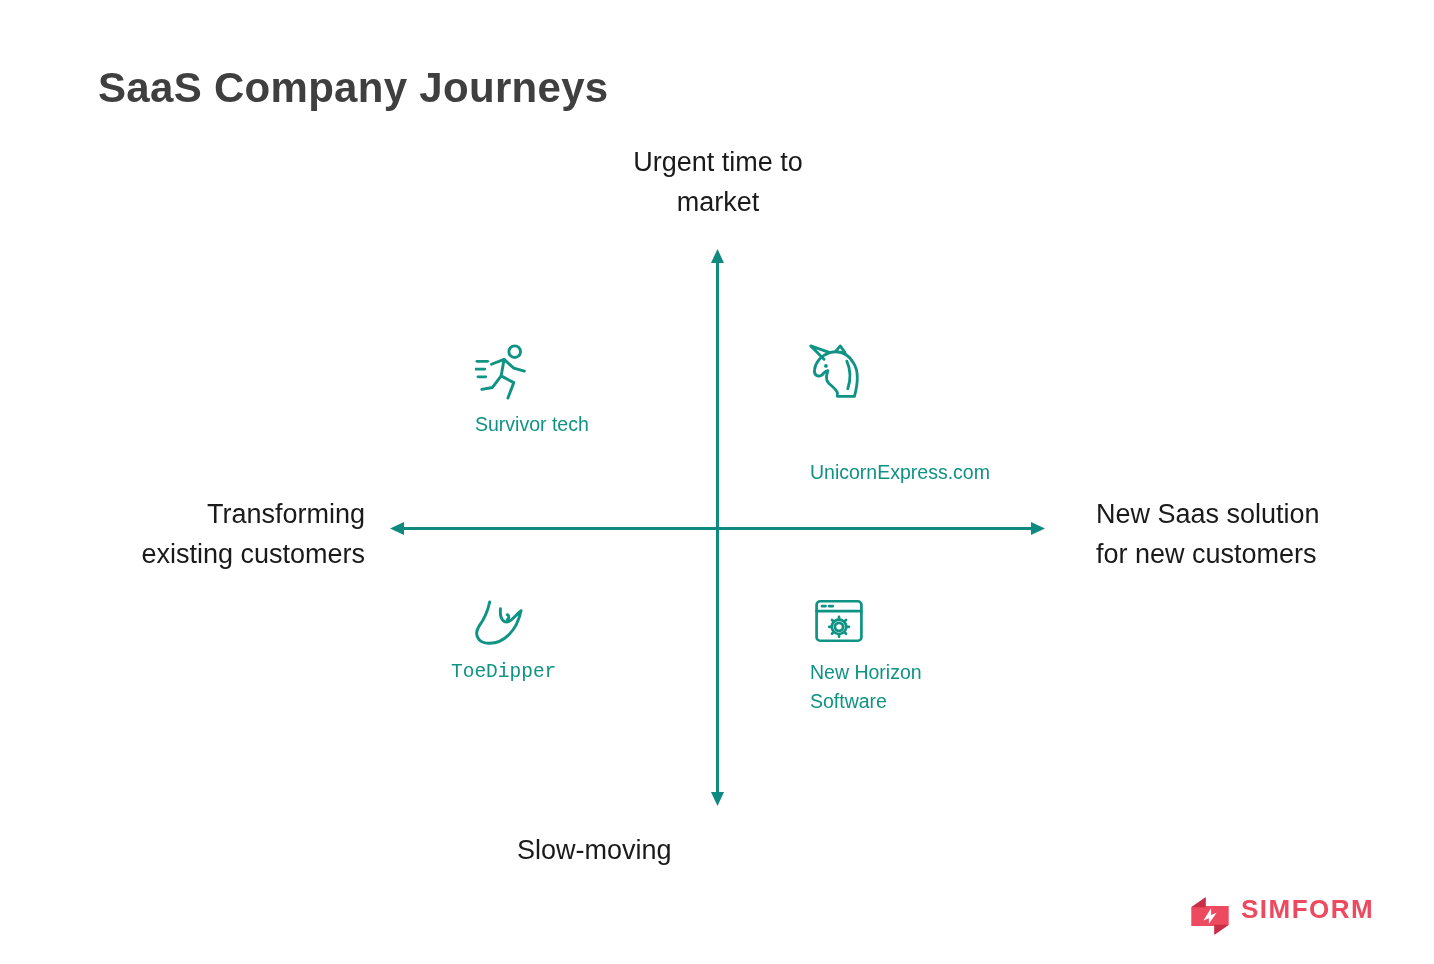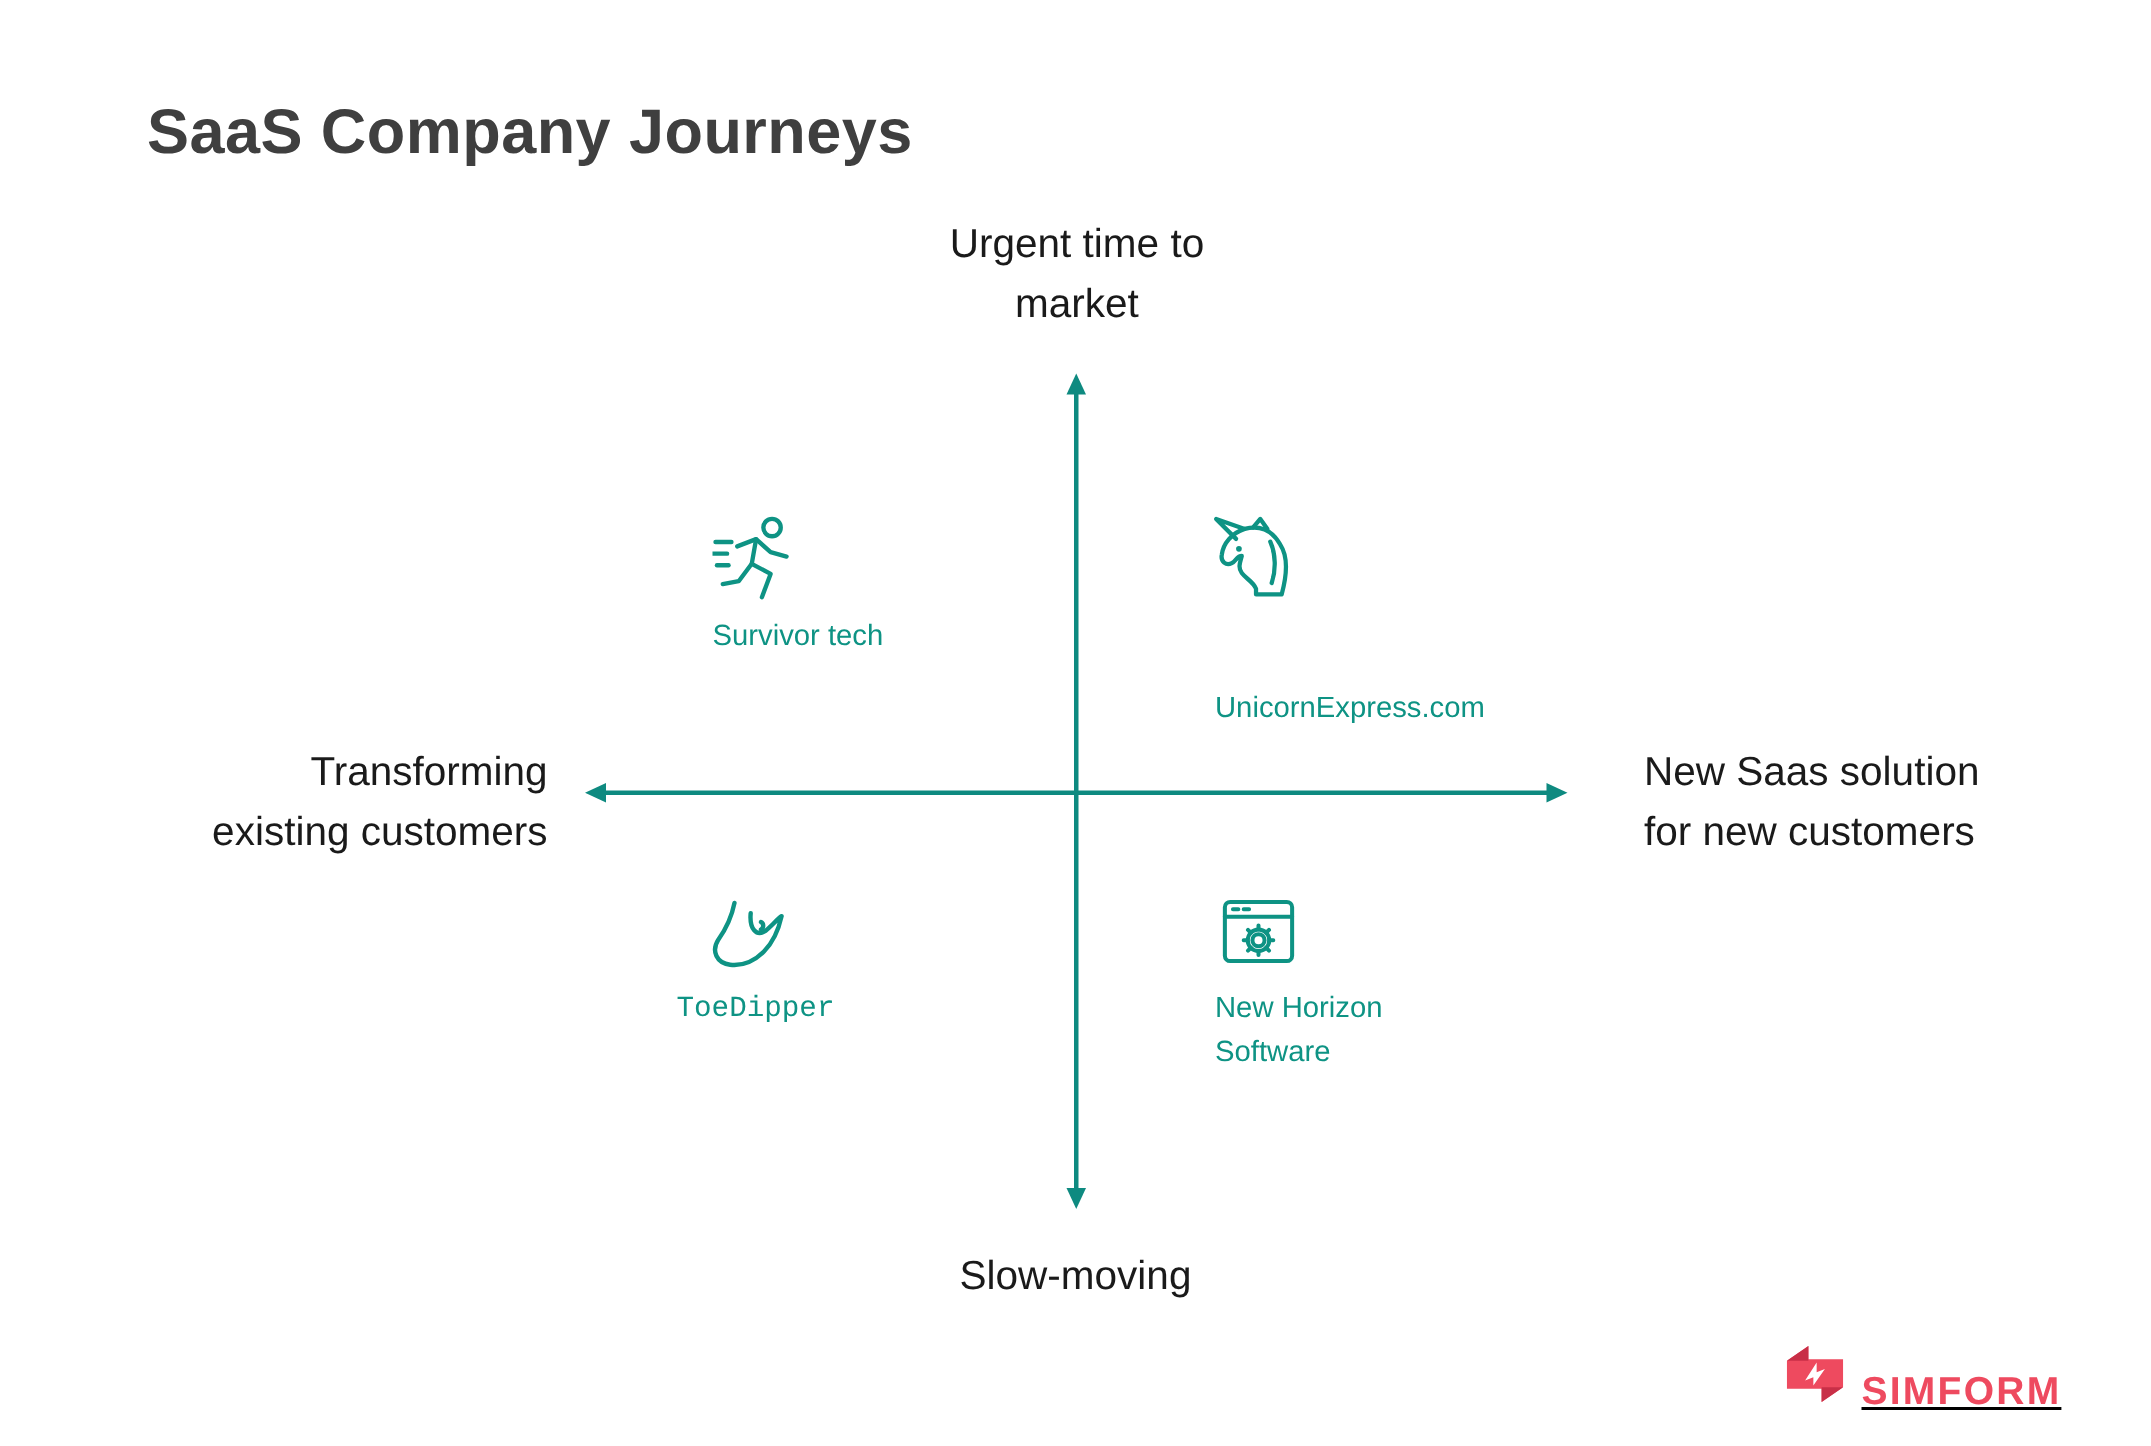--- a/index.html
+++ b/index.html
@@ -7,34 +7,34 @@
     --axis-line:#0E8A80; --quadrant-accent:#0E9384; --brand-primary:#EE4A5F; --brand-dark:#C82F47;
   }
   *{margin:0;padding:0;box-sizing:border-box;}
   body{font-family:"Liberation Sans","DejaVu Sans",sans-serif;background:#fff;}
   .canvas{position:relative;width:1434px;height:964px;background:var(--background);overflow:hidden;}
 
   .page-title{position:absolute;left:62px;top:64px;font-size:42px;font-weight:700;color:var(--title-text);letter-spacing:.3px;margin-left:36px;}
 
   .axis-label{position:absolute;color:var(--axis-label-text);font-size:27px;line-height:40px;white-space:pre-line;}
   .axis-top{left:518px;top:142px;width:400px;text-align:center;}
-  .axis-bottom{left:517px;top:830px;width:400px;text-align:center;}
+  .axis-bottom{left:517px;top:830px;width:400px;text-align:left;}
   .axis-left{left:21px;top:494px;width:344px;text-align:right;}
   .axis-right{left:1096px;top:494px;width:340px;text-align:left;}
 
   .axes{position:absolute;left:0;top:0;}
   .axes line{stroke:var(--axis-line);stroke-width:3;}
   .axes polygon{fill:var(--axis-line);}
 
   .quad-item{position:absolute;color:var(--quadrant-accent);}
   .quad-icon{display:block;color:var(--quadrant-accent);}
   .quad-icon svg{stroke:currentColor;fill:none;stroke-linecap:round;stroke-linejoin:round;}
   .quad-label{position:absolute;color:var(--quadrant-accent);font-size:19.5px;line-height:29px;white-space:pre-line;}
 
-  .brand{position:absolute;left:1188px;top:894px;display:flex;align-items:flex-end;gap:9px;text-decoration:underline;}
+  .brand{position:absolute;left:1188px;top:894px;display:flex;align-items:flex-start;gap:9px;}
   .brand-main{fill:var(--brand-primary);}
   .brand-fold{fill:var(--brand-dark);}
   .brand-cut{fill:#FFFFFF;}
   .brand-text{color:var(--brand-primary);font-size:26px;font-weight:800;letter-spacing:1.5px;}
 </style>
 </head>
 <body>
 
 <div class="canvas">
 

